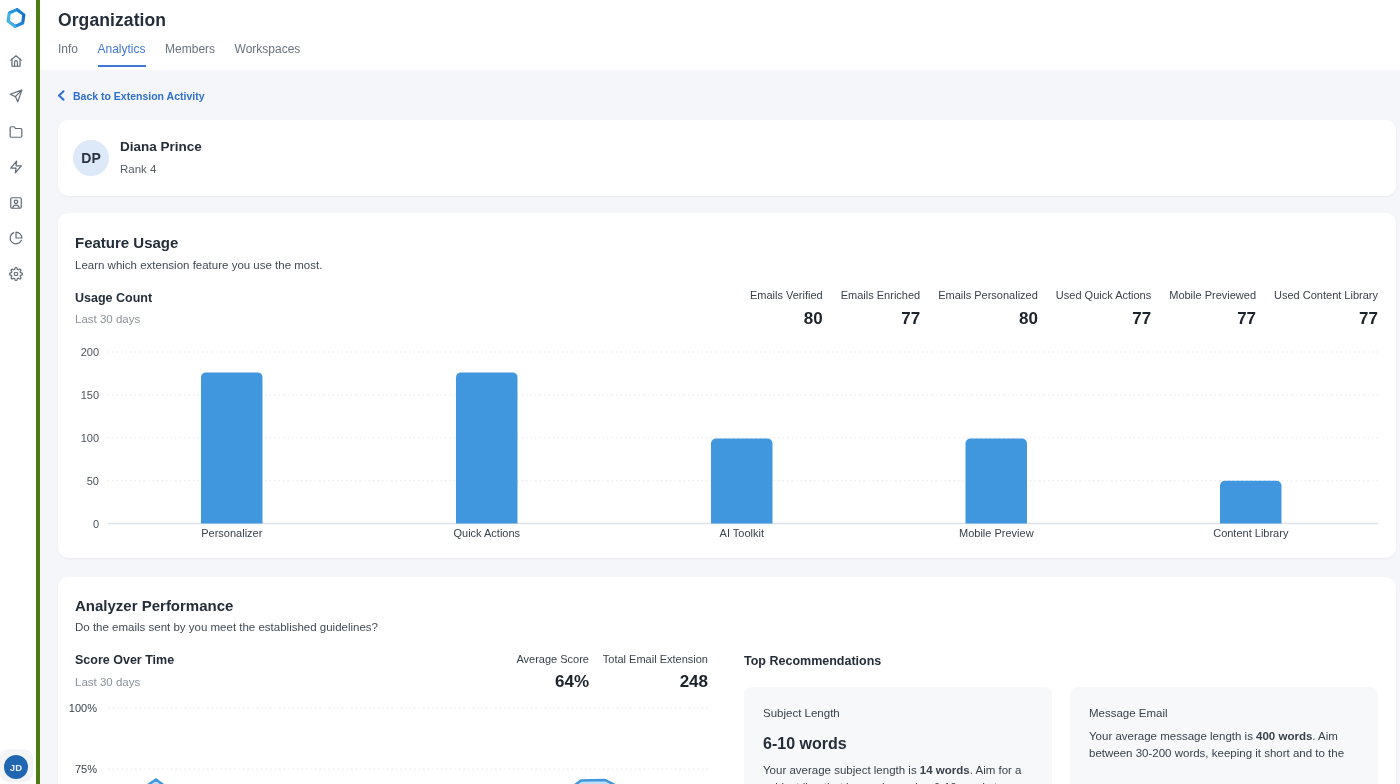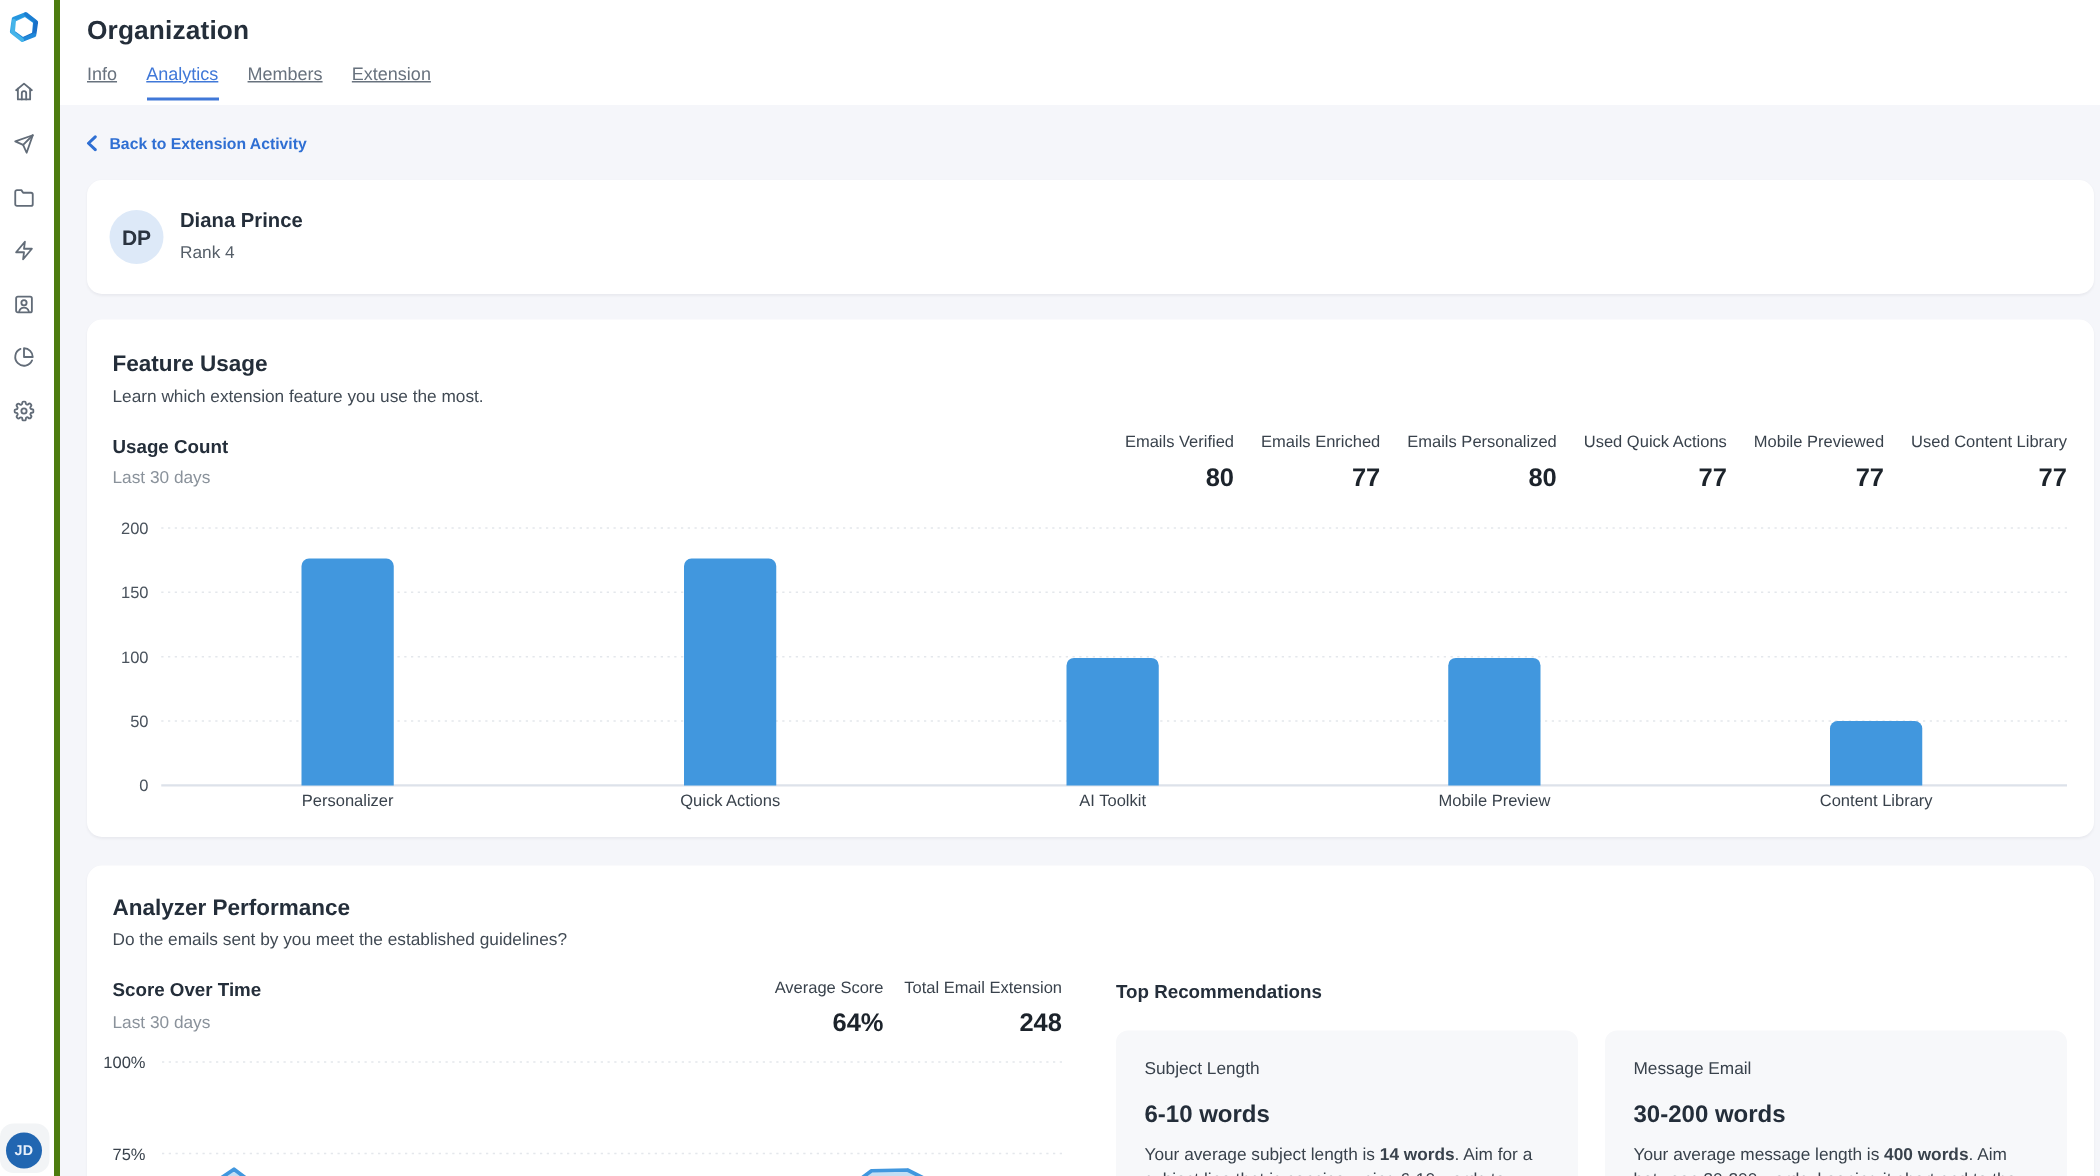--- a/index.html
+++ b/index.html
@@ -7,21 +7,21 @@
 .sidebar { position:fixed; left:0; top:0; width:40px; height:784px; background:#fff; border-right:4px solid #4d7c0f; z-index:10; }
 .logo { position:absolute; left:3px; top:5px; width:26px; height:26px; }
 .nav-icons { position:absolute; top:53.5px; left:0; width:31px; display:flex; flex-direction:column; align-items:center; gap:21.5px; }
 .nav-icons svg { display:block; }
 .avatar-bg { position:absolute; left:0px; top:749px; width:33px; height:33px; border-radius:9px; background:#f2f4f6; }
 .avatar-jd { position:absolute; left:4px; top:755px; width:24px; height:24px; border-radius:50%; background:#2166b1; color:#e8f0fa; font-size:9.5px; font-weight:bold; display:flex; align-items:center; justify-content:center; letter-spacing:0.2px; }
 .main { margin-left:40px; width:1360px; }
 .header { background:#fff; height:70px; position:relative; }
 .header h1 { position:absolute; left:18px; top:10px; font-size:17.5px; font-weight:bold; color:#242e3a; letter-spacing:0.1px; }
 .tabs { position:absolute; left:18px; top:41.5px; display:flex; gap:19.5px; font-size:12px; }
-.tab { color:#68727e; padding-bottom:9px;text-decoration:underline; }
+.tab { color:#68727e; padding-bottom:9px; }
 .tab.active { color:#4078d8; border-bottom:2.5px solid #4078d8; }
 .content { background:#f5f6fa; min-height:714px; padding:0 4px 0 18px; }
 .backlink { padding-top:16.5px; height:35px; display:flex; align-items:center; gap:8px; color:#2f6fd3; font-size:10.5px; font-weight:bold; }
 .card { background:#fff; border-radius:10px; box-shadow:0 1px 2px rgba(16,24,40,0.05); }
 .profile-card { margin-top:15px; height:76px; position:relative; }
 .dp { position:absolute; left:15px; top:20px; width:36px; height:36px; border-radius:50%; background:#dde9f8; color:#2b3440; font-weight:bold; font-size:14px; display:flex; align-items:center; justify-content:center; }
 .pname { position:absolute; left:62px; top:19px; font-size:13.5px; font-weight:bold; color:#242e3a; }
 .prank { position:absolute; left:62px; top:43px; font-size:11.5px; color:#555e68; }
 .fu-card { margin-top:16.5px; height:345px; position:relative; }
 .fu-title { position:absolute; left:17px; top:21px; font-size:15px; font-weight:bold; color:#242e3a; }
@@ -92,21 +92,21 @@
   <div class="avatar-bg"></div>
     <div class="avatar-jd">JD</div>
 </div>
 <div class="main">
   <div class="header">
     <h1>Organization</h1>
     <div class="tabs">
       <div class="tab">Info</div>
       <div class="tab active">Analytics</div>
       <div class="tab">Members</div>
-      <div class="tab">Extension</div>
+      <div class="tab">Workspaces</div>
     </div>
   </div>
   <div class="content">
     <div class="backlink">
       <svg width="8" height="11" viewBox="0 0 8 11" fill="none" stroke="#2f6fd3" stroke-width="2" stroke-linecap="round" stroke-linejoin="round" style="margin-left:-1px">
           <path d="M6.5 1.2 2 5.5l4.5 4.3"></path>
         </svg>
       <span>Back to Extension Activity</span>
     </div>
     <div class="card profile-card">
@@ -202,18 +202,17 @@
         <path d="M36 112 L52 116 L70 92 L84 82.5 L98 93 L115 112 L140 124 L170 132 L200 122 L230 138 L260 127 L290 141 L320 129 L350 143 L380 131 L410 144 L440 131 L470 118 L490 100 L503 88 L509 83.5 L533 83 L544 88.5 L560 103 L585 120 L610 128 L638 119" fill="none" stroke="#4197de" stroke-width="2.5" stroke-linejoin="round" stroke-linecap="round"></path>
       </svg>
       <div class="tr-title">Top Recommendations</div>
       <div class="rec" style="left:686px;">
         <div class="rl">Subject Length</div>
         <div class="rv">6-10 words</div>
         <div class="rp">Your average subject length is <b>14 words</b>. Aim for a subject line that is concise, using 6-10 words to</div>
       </div>
       <div class="rec" style="left:1012px;">
         <div class="rl">Message Email</div>
-        <div class="rv">30-200 words</div>
         <div class="rp">Your average message length is <b>400 words</b>. Aim between 30-200 words, keeping it short and to the</div>
       </div>
     </div>
   </div>
 </div>
 
 </body></html>

